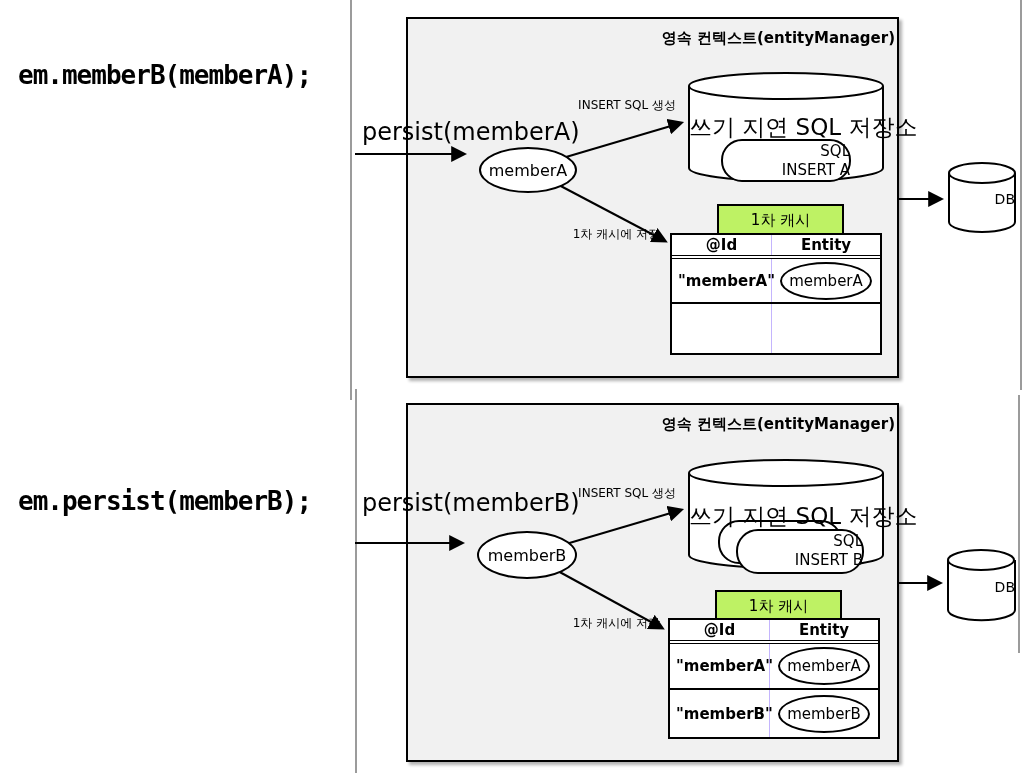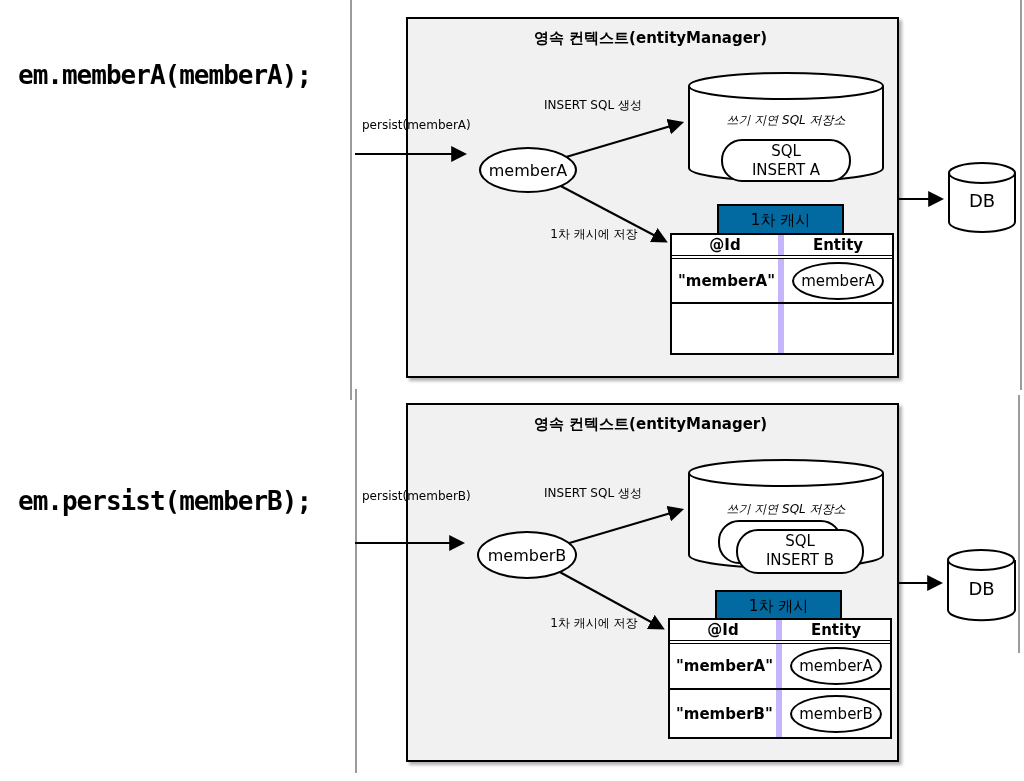--- a/index.html
+++ b/index.html
@@ -10,63 +10,63 @@
   .guide-line{position:absolute;width:2px;background:#9b9b9b;}
   .code-text{
     position:absolute;font-family:"DejaVu Sans Mono",monospace;
     font-weight:bold;font-size:26px;letter-spacing:-1px;white-space:nowrap;
   }
   .context-box{
     position:absolute;left:406px;width:489px;background:#f1f1f1;
     border:2px solid #000;box-shadow:3px 3px 3px rgba(0,0,0,0.3);
   }
   .lbl{position:absolute;white-space:nowrap;line-height:1.15;}
-  .ctr{text-align:center;}
+  .ctr{text-align:right;}
   .box-title{font-weight:bold;font-size:15px;}
   .flow-label{font-size:12px;}
-  .persist-label{font-size:12px;}
-  .store-title{font-size:12px;font-style:italic;}
+  .persist-label{font-size:24px;}
+  .store-title{font-size:23px;}
   .sql-item-text{font-size:15px;line-height:19px;}
-  .db-label{font-size:18px;}
+  .db-label{font-size:14px;}
   .entity-ellipse{
     position:absolute;background:#fff;border:2px solid #000;border-radius:50%;
     display:flex;align-items:center;justify-content:center;font-size:16px;z-index:3;
   }
   .cache-label-box{
-    position:absolute;background:#0369a1;border:2px solid #000;z-index:2;
+    position:absolute;background:#bef264;border:2px solid #000;z-index:2;
     display:flex;align-items:center;justify-content:center;font-size:15px;
   }
   .cache-table{
     position:absolute;background:#fff;border:2px solid #000;z-index:2;
     font-size:15px;font-weight:bold;
   }
   .t-row{display:flex;}
   .t-cell{box-sizing:border-box;display:flex;align-items:center;}
-  .t-cell.c1{width:112px;border-right:6px solid #c4b5fd;padding-left:6px;}
+  .t-cell.c1{width:100px;border-right:1px solid #c4b5fd;padding-left:6px;}
   .t-cell.c2{width:108px;justify-content:center;}
   .t-head{border-bottom:4px double #000;}
   .t-head .t-cell{justify-content:center;height:20px;padding-left:0;}
   .t-mid{border-bottom:2px solid #000;}
   .cell-ellipse{
     background:#fff;border:2px solid #000;border-radius:50%;
     width:92px;height:38px;display:flex;align-items:center;justify-content:center;
     font-size:15px;font-weight:normal;box-sizing:border-box;
   }
   svg.overlay{position:absolute;left:0;top:0;z-index:1;}
   .txt-layer{z-index:2;}
 </style>
 </head>
 <body>
 
 <div class="guide-line" style="left:350px;top:0;height:400px;"></div>
 <div class="guide-line" style="left:1020px;top:0;height:390px;"></div>
 <div class="guide-line" style="left:355px;top:389px;height:384px;"></div>
 <div class="guide-line" style="left:1018px;top:395px;height:258px;"></div>
 
-<div class="code-text" style="left:18px;top:60px;">em.memberA(memberA);</div>
+<div class="code-text" style="left:18px;top:60px;">em.memberB(memberA);</div>
 <div class="code-text" style="left:18px;top:438px;margin-top:48px;">em.persist(memberB);</div>
 
 <div class="context-box" style="top:17px;height:357px;"></div>
 <div class="context-box" style="top:403px;height:355px;"></div>
 
 <svg class="overlay" width="1024" height="781" viewBox="0 0 1024 781">
   <defs>
     <marker id="arw" viewBox="0 0 10 10" refX="8" refY="5" markerWidth="8" markerHeight="8" orient="auto-start-reverse">
       <path d="M0 0 L10 5 L0 10 z" fill="#000"></path>
     </marker>

